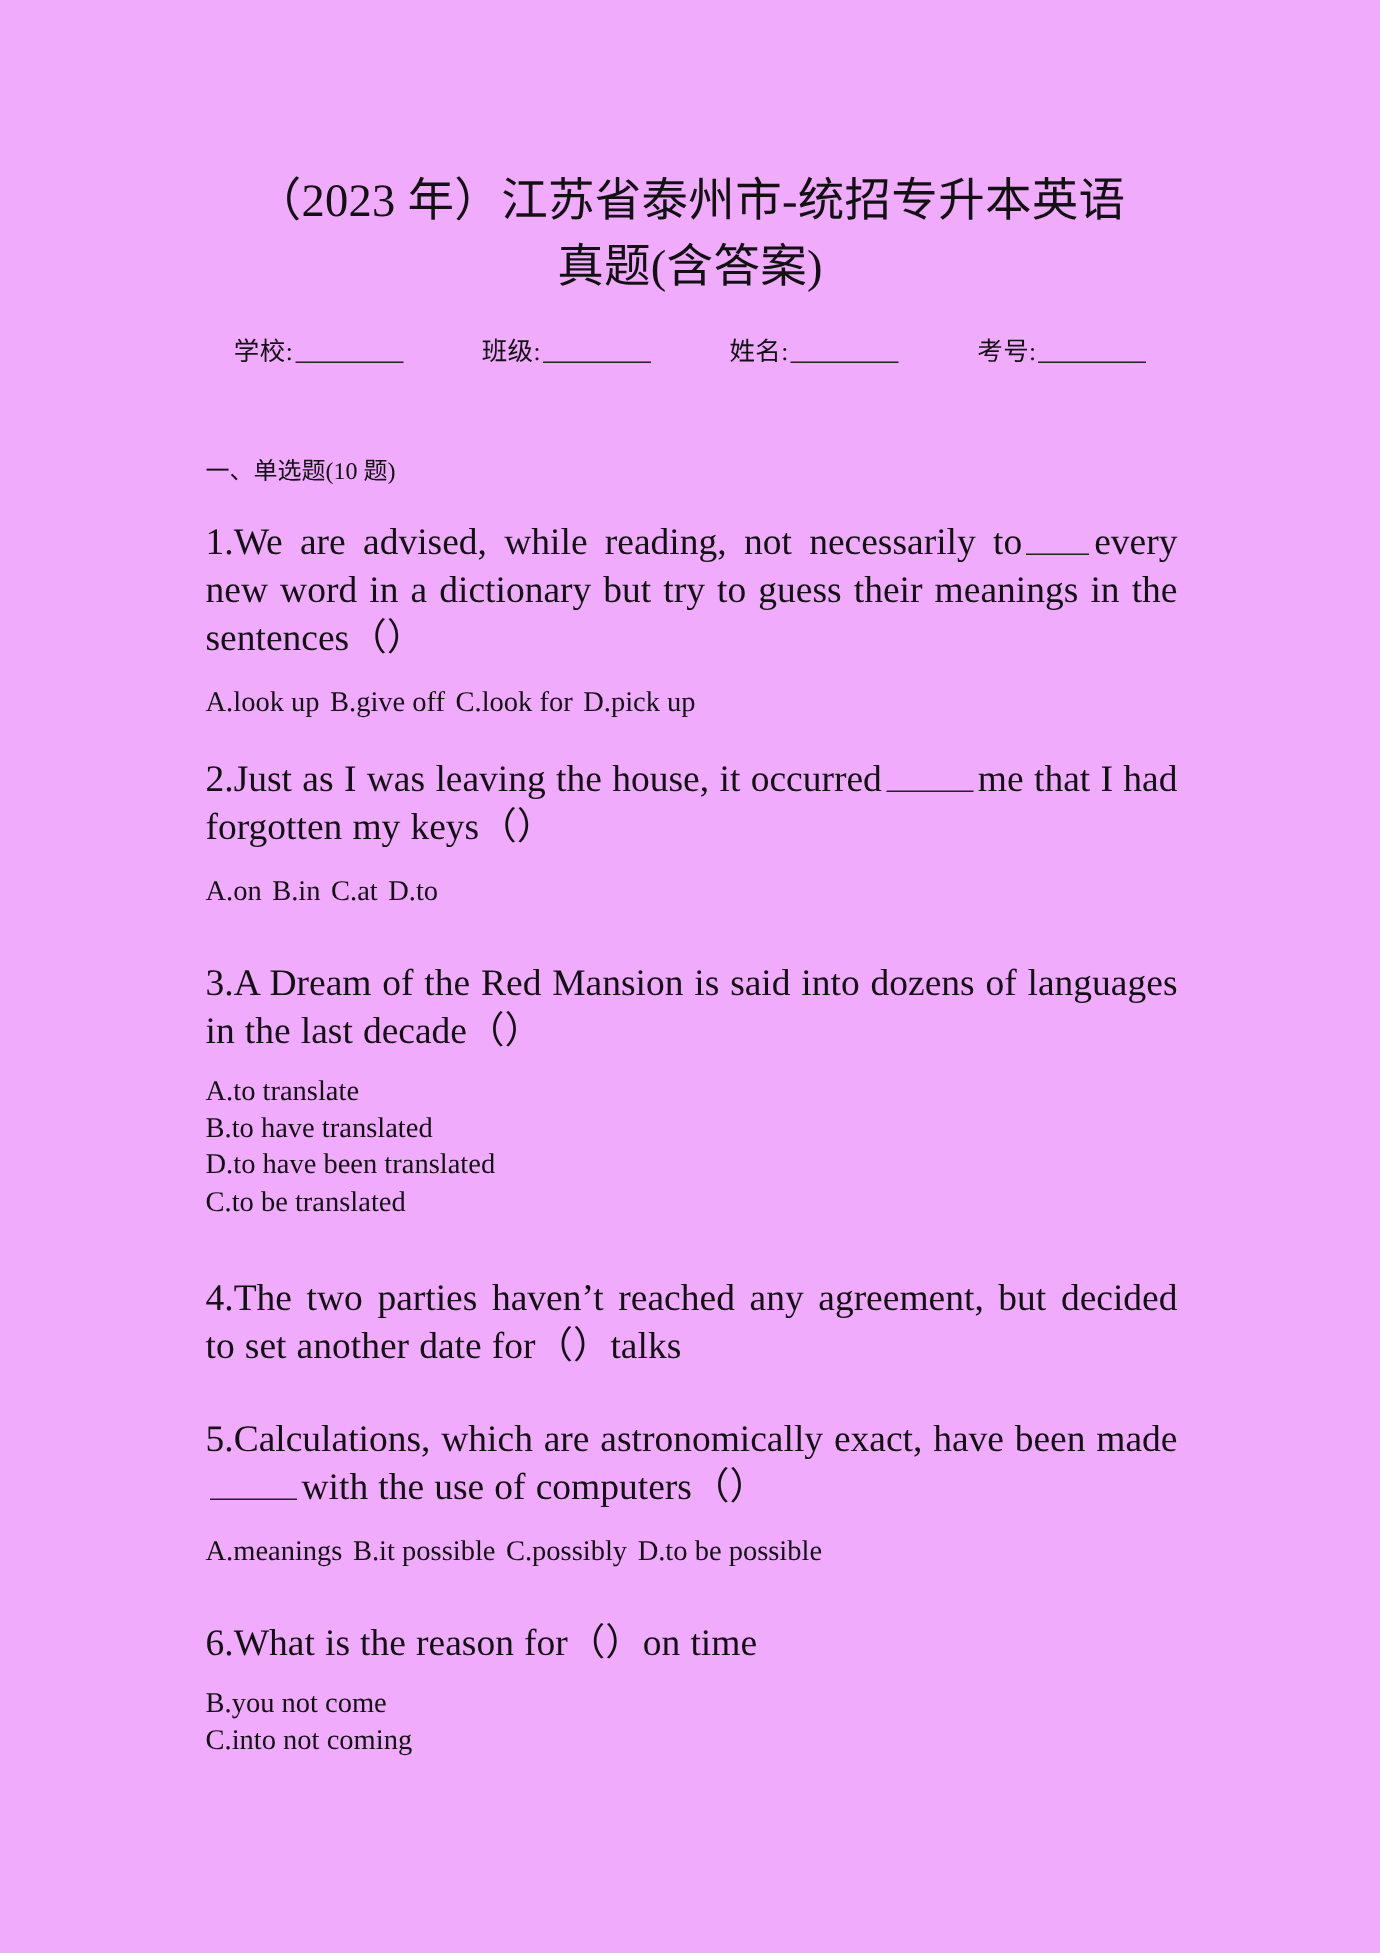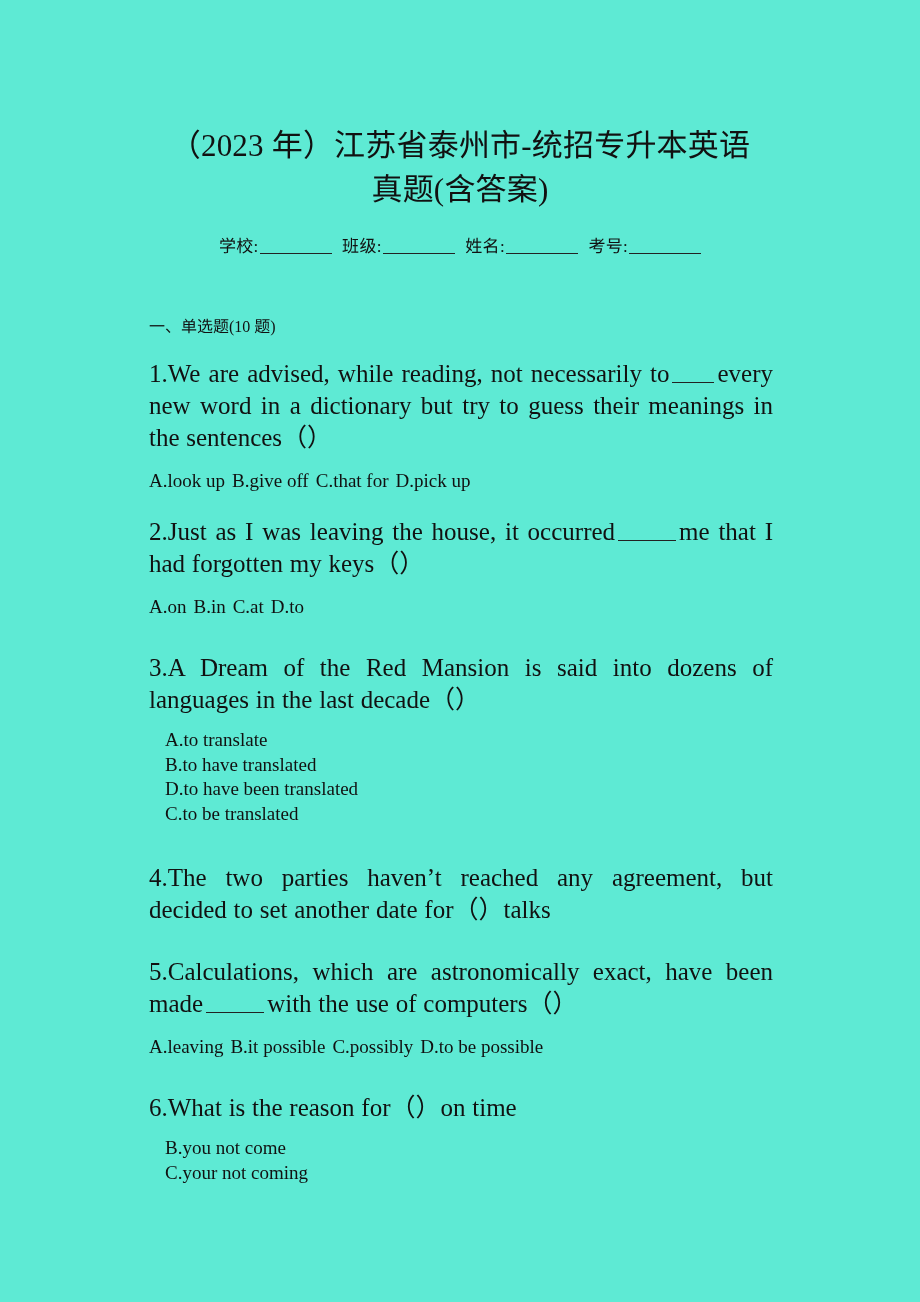--- a/index.html
+++ b/index.html
@@ -14,22 +14,22 @@
     overflow: hidden;
     font-family: "Liberation Serif", "DejaVu Serif", serif;
     color: #1a1a1a;
     -webkit-font-smoothing: antialiased;
   }
   .page {
     position: relative;
     width: 920px;
     height: 1302px;
     box-sizing: border-box;
-    padding: 12px;
-    background: #5eead4;
+    padding: 0;
+    background: #f0abfc;
   }
 
   
   .doc-header {
     padding-top: 112px;
     text-align: center;
   }
   .doc-title {
     font-family: "Liberation Serif", "DejaVu Serif", serif;
     font-size: 31px;
@@ -45,21 +45,21 @@
   }
   .info-line {
     margin-top: 22px;
     font-size: 17px;
     line-height: 26px;
     color: #111;
     letter-spacing: 0.3px;
   }
   .info-line .info-item {
     display: inline-block;
-    margin: 0 3px;
+    margin: 0 24px;
     white-space: nowrap;
   }
   .info-line .blank {
     display: inline-block;
     border-bottom: 1px solid #222;
     width: 72px;
     height: 15px;
     vertical-align: -2px;
     margin-left: 1px;
   }
@@ -113,21 +113,20 @@
     white-space: nowrap;
   }
   .q-options-stacked {
     font-size: 19px;
     line-height: 24.5px;
     margin: 0;
     color: #111;
   }
   .q-options-stacked .opt {
     display: block;
-    margin-left: 16px;
   }
 
   
   .q-gap-lg { margin-bottom: 30px; }
   .q-gap-xl { margin-bottom: 36px; }
 </style>
 </head>
 <body>
 
 <div class="page">
@@ -154,21 +153,21 @@
     </div>
   </div>
 
   <div class="content">
 
     <div class="section">
       <div class="section-heading">一、单选题(10 题)</div>
 
       <div class="question">
         <p class="q-stem justified"><span>1.We are advised, while reading, not necessarily to</span><span class="blank-inline blank-short"></span><span>every new word in a dictionary but try to guess their meanings in the sentences（）</span></p>
-        <p class="q-options-inline"><span class="opt">A.look up</span><span class="opt">B.give off</span><span class="opt">C.that for</span><span class="opt">D.pick up</span></p>
+        <p class="q-options-inline"><span class="opt">A.look up</span><span class="opt">B.give off</span><span class="opt">C.look for</span><span class="opt">D.pick up</span></p>
       </div>
 
       <div class="question q-gap-lg">
         <p class="q-stem justified"><span>2.Just as I was leaving the house, it occurred</span><span class="blank-inline blank-long"></span><span>me that I had forgotten my keys（）</span></p>
         <p class="q-options-inline"><span class="opt">A.on</span><span class="opt">B.in</span><span class="opt">C.at</span><span class="opt">D.to</span></p>
       </div>
 
       <div class="question q-gap-xl">
         <p class="q-stem justified"><span>3.A Dream of the Red Mansion is said into dozens of languages in the last decade（）</span></p>
         <p class="q-options-stacked">
@@ -178,26 +177,26 @@
             <span class="opt">C.to be translated</span>
           </p>
       </div>
 
       <div class="question q-gap-lg">
         <p class="q-stem justified"><span>4.The two parties haven’t reached any agreement, but decided to set another date for（）talks</span></p>
       </div>
 
       <div class="question q-gap-lg">
         <p class="q-stem justified"><span>5.Calculations, which are astronomically exact, have been made</span><span class="blank-inline blank-long"></span><span>with the use of computers（）</span></p>
-        <p class="q-options-inline"><span class="opt">A.leaving</span><span class="opt">B.it possible</span><span class="opt">C.possibly</span><span class="opt">D.to be possible</span></p>
+        <p class="q-options-inline"><span class="opt">A.meanings</span><span class="opt">B.it possible</span><span class="opt">C.possibly</span><span class="opt">D.to be possible</span></p>
       </div>
 
       <div class="question">
         <p class="q-stem justified"><span>6.What is the reason for（）on time</span></p>
         <p class="q-options-stacked">
             <span class="opt">B.you not come</span>
-            <span class="opt">C.your not coming</span>
+            <span class="opt">C.into not coming</span>
           </p>
       </div>
 
     </div>
   </div>
 </div>
 
 </body></html>

